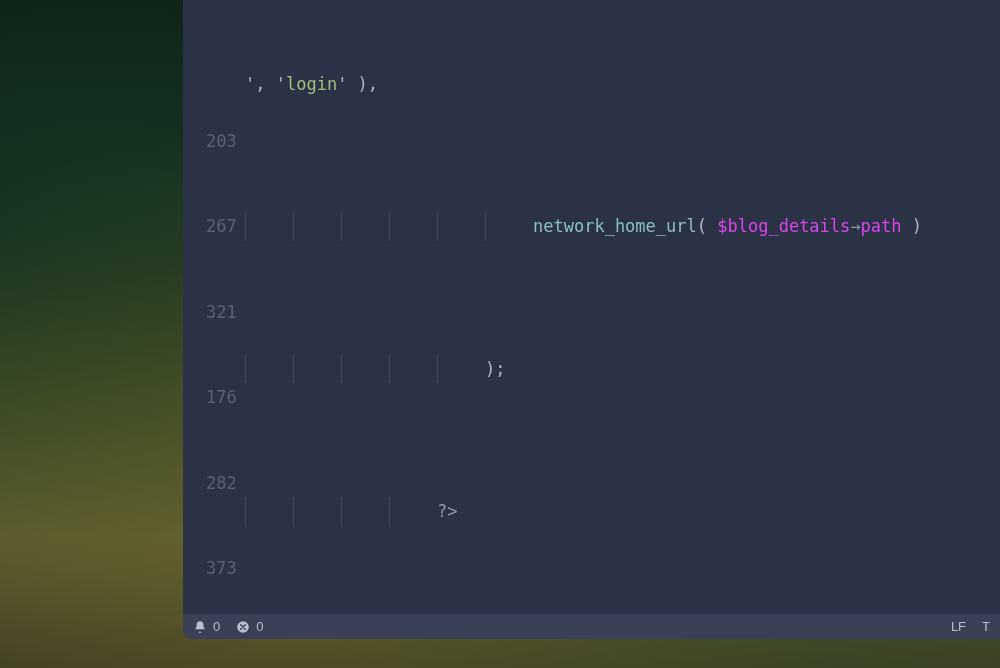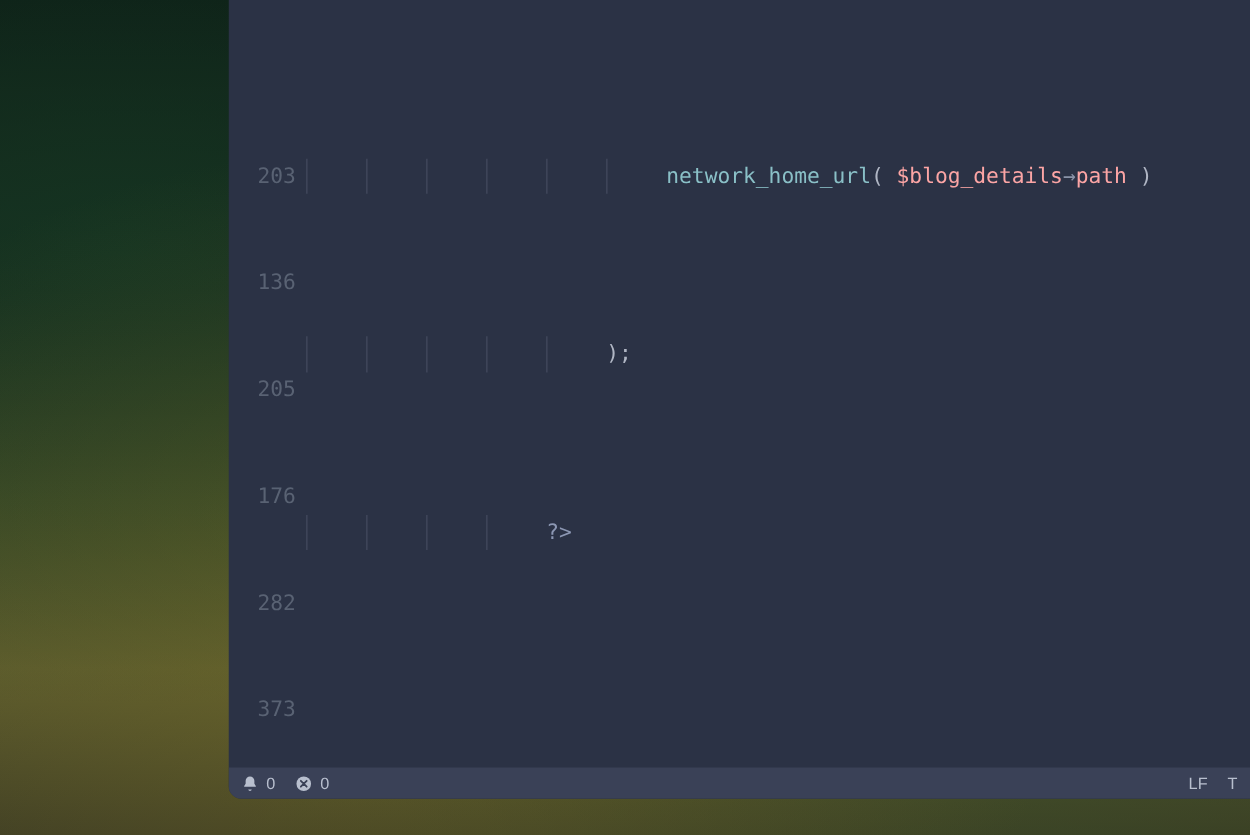--- a/index.html
+++ b/index.html
@@ -38,21 +38,21 @@
   .gutter div{height:28.5px;margin-left:23px;}
   .code{
     position:absolute;left:62px;right:0;top:-16px;
   }
   .code .line{height:28.5px;}
   .indent-guide{display:inline-block;border-left:1px solid rgba(120,128,148,.32);height:28.5px;vertical-align:top;box-sizing:border-box;}
   .w1{width:48px;} 
   .tok-punc{color:#b0b6c4;}
   .tok-str{color:#a4be7b;}
   .tok-fn{color:#8ac0c7;margin-top:10px;}
-  .tok-var{color:#fca5a5;margin-top:20px;}
+  .tok-var{color:#d946ef;margin-top:20px;}
   .tok-arrow{color:#8a93a8;}
   .tok-kw{color:#8c97b3;}
   .statusbar{
     height:25px;
     background:#3a4157;
     display:flex;align-items:center;
     color:#b8bfce;
     font-family:-apple-system,Segoe UI,Helvetica,Arial,sans-serif;
     font-size:13px;
     padding:0 10px;
@@ -66,36 +66,37 @@
 <body>
 
 <div class="desktop"></div>
 
 <div class="window">
   <div class="editor">
 
     <div class="gutter">
       <div></div>
       <div>203</div>
-      <div>136</div>
-      <div>205</div>
+      <div>267</div>
+      <div>321</div>
       <div>176</div>
       <div>282</div>
       <div>373</div>
       
       
       
       
       
       
       
     </div>
 
     <div class="code">
       
+      <div class="line"><span class="tok-punc">', '</span><span class="tok-str">login</span><span class="tok-punc">' ),</span></div>
 
       
       <div class="line"><span class="indent-guide w1"></span><span class="indent-guide w1"></span><span class="indent-guide w1"></span><span class="indent-guide w1"></span><span class="indent-guide w1"></span><span class="indent-guide w1"></span><span class="tok-fn">network_home_url</span><span class="tok-punc">( </span><span class="tok-var">$blog_details</span><span class="tok-arrow">→</span><span class="tok-var">path</span><span class="tok-punc"> )</span></div>
 
       
       <div class="line"><span class="indent-guide w1"></span><span class="indent-guide w1"></span><span class="indent-guide w1"></span><span class="indent-guide w1"></span><span class="indent-guide w1"></span><span class="tok-punc">);</span></div>
 
       
       <div class="line"><span class="indent-guide w1"></span><span class="indent-guide w1"></span><span class="indent-guide w1"></span><span class="indent-guide w1"></span><span class="tok-kw">?&gt;</span></div>
 

